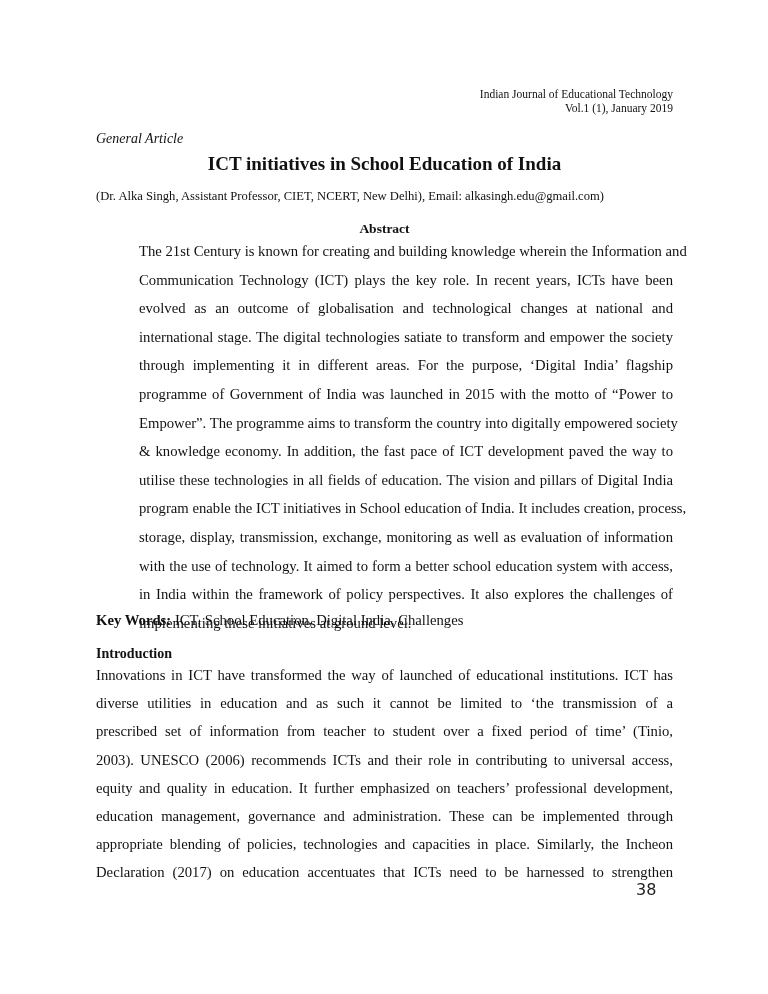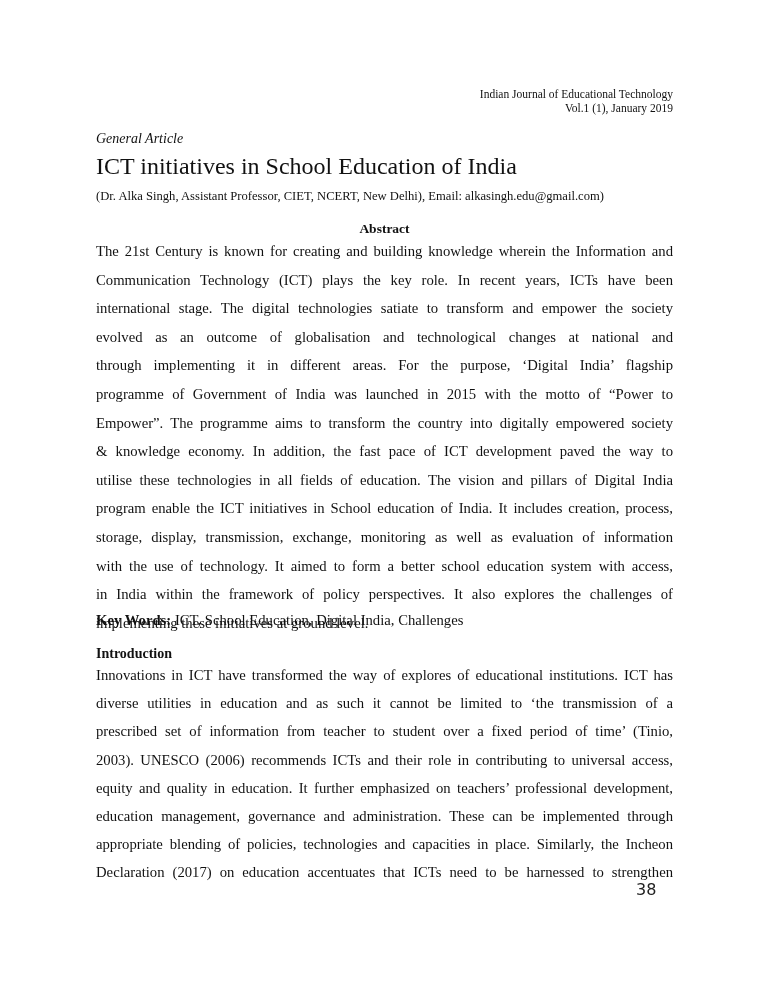--- a/index.html
+++ b/index.html
@@ -34,22 +34,23 @@
       top: 131px;
       left: 0;
       font-style: italic;
       font-size: 14px;
     }
     .title {
       position: absolute;
       top: 153px;
       left: 0;
       width: 100%;
-      font-weight: normal;
-      font-size: 24px;
+      text-align: center;
+      font-weight: bold;
+      font-size: 19px;
     }
     .author {
       position: absolute;
       top: 189px;
       left: 0;
       width: 100%;
       font-size: 12.6px;
       white-space: nowrap;
     }
     .abstract-heading {
@@ -69,20 +70,21 @@
       font-size: 14.7px;
       line-height: 28.6px;
       text-align: justify;
     }
     .abstract-body .line {
       display: block;
       text-align: justify;
       text-align-last: justify;
       white-space: nowrap;
       height: 28.6px;
+      margin-left: 43px;
     }
     .abstract-body .line.last {
       text-align-last: left;
     }
     .keywords {
       position: absolute;
       top: 612px;
       left: 0;
       font-size: 14.7px;
     }
@@ -133,42 +135,42 @@
 
   <div class="title">ICT initiatives in School Education of India</div>
 
   <div class="author">(Dr. Alka Singh, Assistant Professor, CIET, NCERT, New Delhi), Email: alkasingh.edu@gmail.com)</div>
 
   <div class="abstract-heading">Abstract</div>
 
   <div class="abstract-body">
     <span class="line">The 21st Century is known for creating and building knowledge wherein the Information and</span>
     <span class="line">Communication Technology (ICT) plays the key role. In recent years, ICTs have been</span>
+    <span class="line">evolved as an outcome of globalisation and technological changes at national and</span>
     <span class="line">international stage. The digital technologies satiate to transform and empower the society</span>
-    <span class="line">evolved as an outcome of globalisation and technological changes at national and</span>
     <span class="line">through implementing it in different areas. For the purpose, ‘Digital India’ flagship</span>
     <span class="line">programme of Government of India was launched in 2015 with the motto of “Power to</span>
     <span class="line">Empower”. The programme aims to transform the country into digitally empowered society</span>
     <span class="line">&amp; knowledge economy. In addition,  the fast pace of ICT development paved the way to</span>
     <span class="line">utilise these technologies in all fields of education. The vision and pillars of Digital India</span>
     <span class="line">program enable the ICT initiatives in School education of India. It includes creation, process,</span>
     <span class="line">storage, display, transmission, exchange, monitoring as well as evaluation of information</span>
     <span class="line">with the use of technology. It aimed to form a better school education system with access,</span>
     <span class="line">in India within the framework of policy perspectives. It also explores the challenges of</span>
     <span class="line last">implementing these initiatives at ground level.</span>
   </div>
 
   <div class="keywords">
     <b>Key Words:</b><span> ICT, School Education, Digital India, Challenges</span>
   </div>
 
   <div class="intro-heading">Introduction</div>
 
   <div class="intro-body">
-    <span class="line">Innovations in ICT have transformed the way of explores of educational institutions. ICT has</span>
+    <span class="line">Innovations in ICT have transformed the way of launched of educational institutions. ICT has</span>
     <span class="line">diverse utilities in education and as such it cannot be limited to ‘the transmission of a</span>
     <span class="line">prescribed set of information from teacher to student over a fixed period of time’ (Tinio,</span>
     <span class="line">2003). UNESCO (2006) recommends ICTs and their role in contributing to universal access,</span>
     <span class="line">equity and quality in education. It further emphasized on teachers’ professional development,</span>
     <span class="line">education management, governance and administration. These can be implemented through</span>
     <span class="line">appropriate blending of policies, technologies and capacities in place. Similarly, the Incheon</span>
     <span class="line">Declaration (2017) on education accentuates that ICTs need to be harnessed to strengthen</span>
   </div>
 
 </div>

